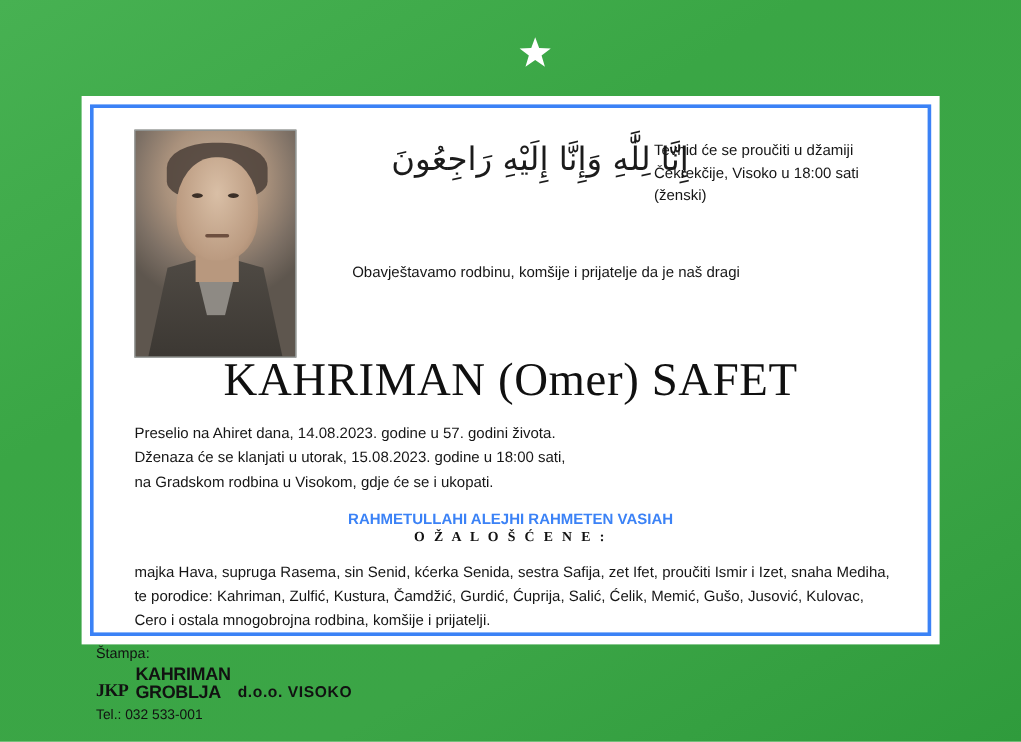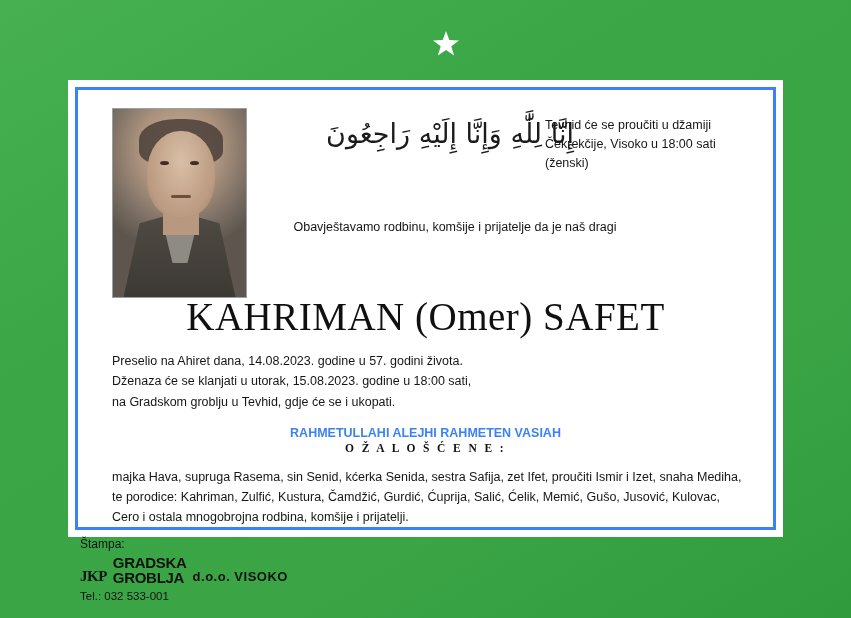--- a/index.html
+++ b/index.html
@@ -276,36 +276,36 @@
         <div class="tevhid">Tevhid će se proučiti u džamiji Čekrekčije, Visoko u 18:00 sati (ženski)</div>
 
         <div class="announce">Obavještavamo rodbinu, komšije i prijatelje da je naš dragi</div>
       </div>
 
       <div class="name">KAHRIMAN (Omer) SAFET</div>
 
       <div class="details">
         <div>Preselio na Ahiret dana, 14.08.2023. godine u 57. godini života.</div>
         <div>Dženaza će se klanjati u utorak, 15.08.2023. godine u 18:00 sati,</div>
-        <div>na Gradskom groblju u Tevhid, gdje će se i ukopati.</div>
+        <div>na Gradskom rodbina u Visokom, gdje će se i ukopati.</div>
       </div>
 
       <div class="rahmet">RAHMETULLAHI ALEJHI RAHMETEN VASIAH</div>
       <div class="ozalosceni">O Ž A L O Š Ć E N E :</div>
       <div class="family">majka Hava, supruga Rasema, sin Senid, kćerka Senida, sestra Safija, zet Ifet, proučiti Ismir i Izet, snaha Mediha, te porodice: Kahriman, Zulfić, Kustura, Čamdžić, Gurdić, Ćuprija, Salić, Ćelik, Memić, Gušo, Jusović, Kulovac, Cero i ostala mnogobrojna rodbina, komšije i prijatelji.</div>
 
     </div>
   </div>
 
   <div class="footer">
     <div class="stampa">Štampa:</div>
     <div class="logo-row">
       <span class="logo-jkp">JKP</span>
       <span class="logo-main">
-        <span class="l1">GRADSKA</span>
+        <span class="l1">KAHRIMAN</span>
         <span class="l2">GROBLJA</span>
       </span>
       <span class="logo-sub">d.o.o. VISOKO</span>
     </div>
     <div class="tel">Tel.: 032 533-001</div>
   </div>
 
 </div>
 
 </body></html>

